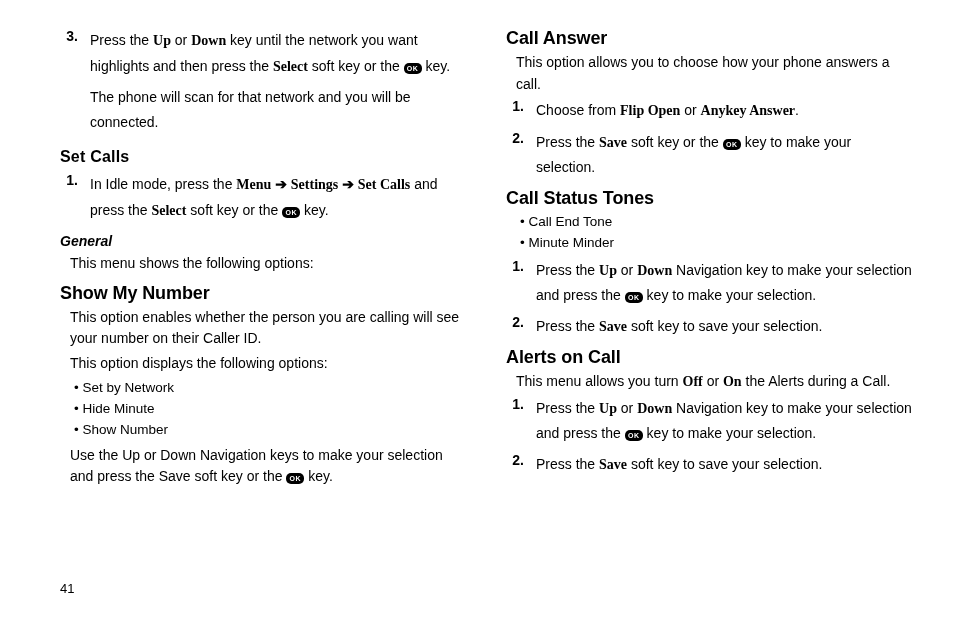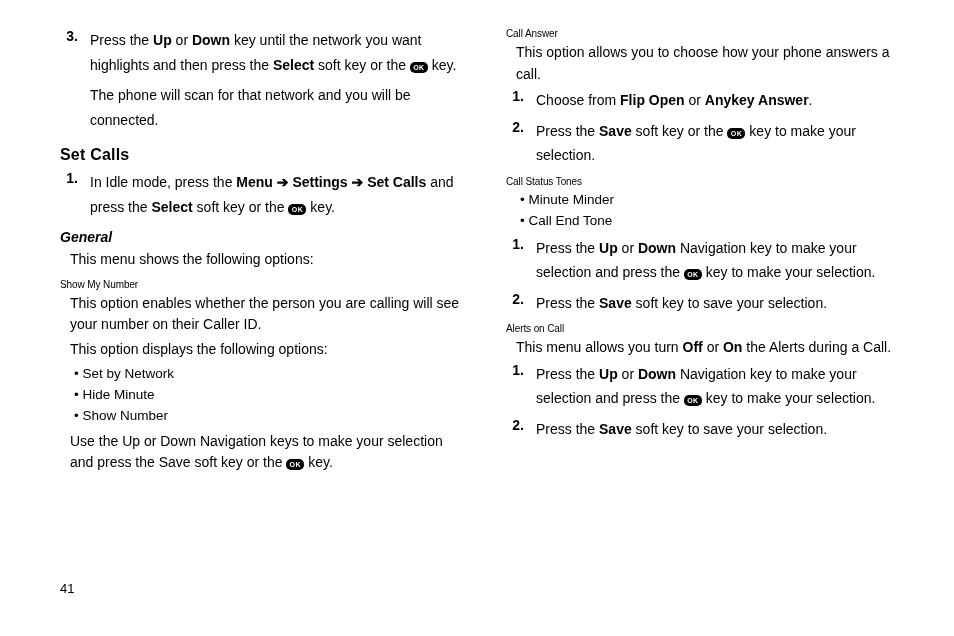--- a/index.html
+++ b/index.html
@@ -38,31 +38,31 @@
     font-family: Arial, Helvetica, sans-serif;
     font-weight: 900;
     font-style: italic;
     font-size: 14px;
     margin-top: 10px;
     margin-bottom: 4px;
   }
   .h4 {
     font-family: "Arial Narrow", Arial, Helvetica, sans-serif;
     font-stretch: condensed;
-    font-weight: 400;
-    font-size: 10px;
+    font-weight: 700;
+    font-size: 18px;
     margin-top: 8px;
     margin-bottom: 3px;
     letter-spacing: -0.1px;
   }
   .para { margin: 1px 0 3px 10px; line-height: 1.55; }
   .bullets { margin: 2px 0 4px 14px; }
   .bullets .bl { line-height: 1.55; font-family: "Arial Narrow", Arial, sans-serif; font-stretch: condensed; font-size: 13.5px; }
   .bullets .bl::before { content: "• "; }
-  b { font-weight: 800; }
+  b { font-weight: 800; font-family: Liberation Serif, serif; }
   .ok {
     display: inline-block;
     width: 18px; height: 11px;
     border-radius: 5px;
     background: #000;
     color: #fff;
     font-size: 7px;
     font-weight: bold;
     text-align: center;
     line-height: 11px;
@@ -131,22 +131,22 @@
     </div>
     <div class="ol-item">
       <div class="ol-num">2.</div>
       <div class="ol-body">
         <span>Press the </span><b>Save</b><span> soft key or the </span><span class="ok">OK</span><span> key to make your selection.</span>
       </div>
     </div>
 
     <div class="h4">Call Status Tones</div>
     <div class="bullets">
+      <div class="bl">Call End Tone</div>
       <div class="bl">Minute Minder</div>
-      <div class="bl">Call End Tone</div>
     </div>
     <div class="ol-item">
       <div class="ol-num">1.</div>
       <div class="ol-body">
         <span>Press the </span><b>Up</b><span> or </span><b>Down</b><span> Navigation key to make your selection and press the </span><span class="ok">OK</span><span> key to make your selection.</span>
       </div>
     </div>
     <div class="ol-item">
       <div class="ol-num">2.</div>
       <div class="ol-body">

